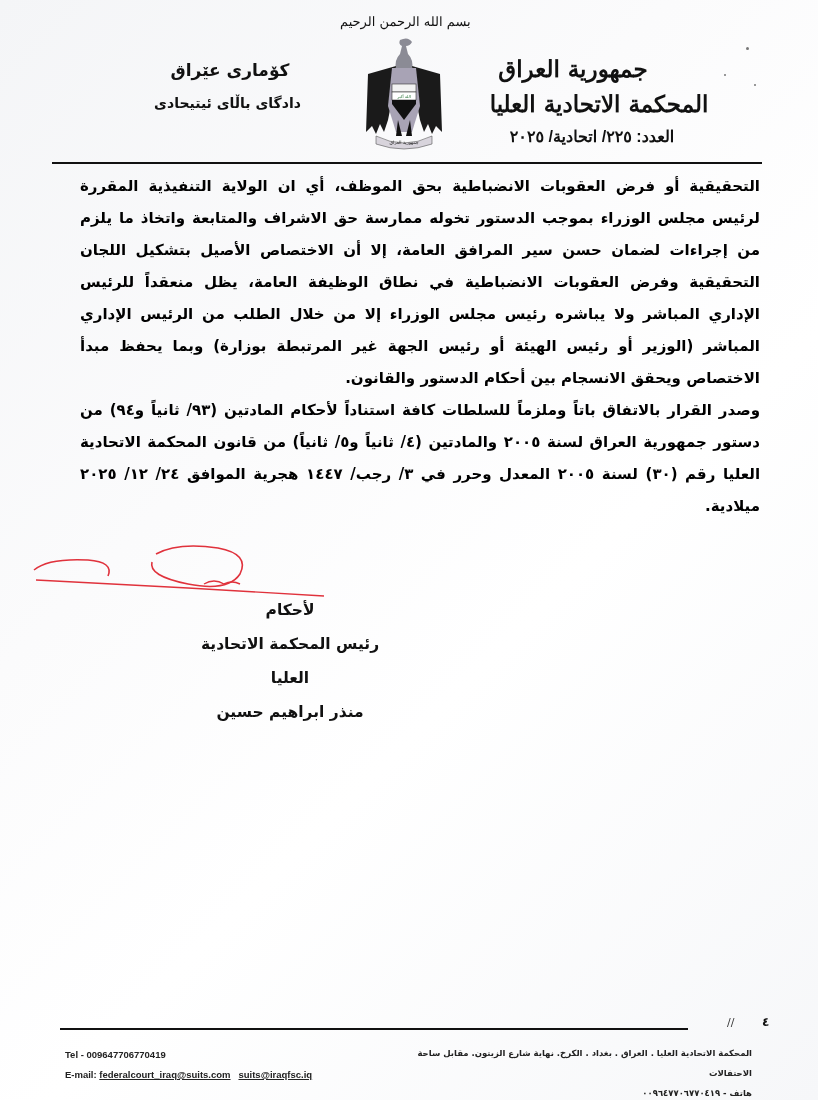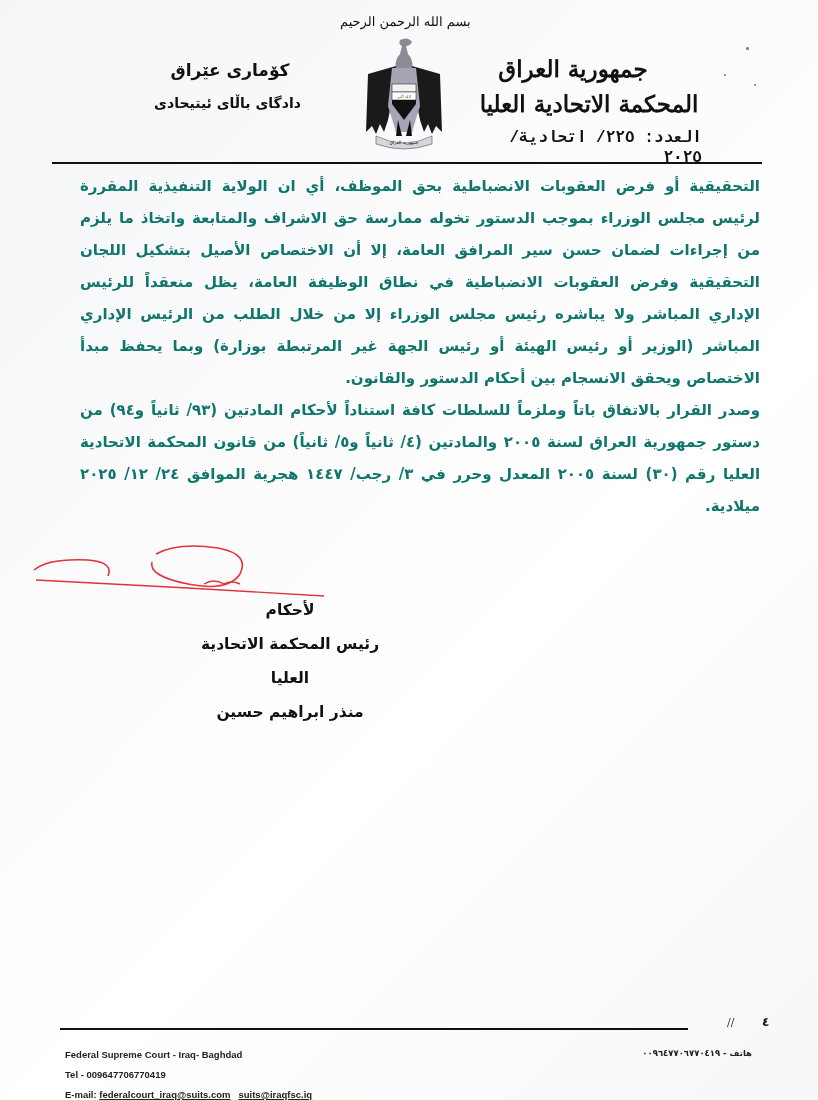--- a/index.html
+++ b/index.html
@@ -4,30 +4,30 @@
 <style>
   html, body { margin: 0; padding: 0; }
   body {
     width: 818px; height: 1100px; position: relative; overflow: hidden;
     background: linear-gradient(135deg, #f4f5f7 0%, #fbfbfc 35%, #ffffff 60%, #f6f7f9 100%);
     font-family: "DejaVu Sans", sans-serif; color: #111;
   }
   .abs { position: absolute; }
   .hdr-ar { direction: rtl; text-align: center; font-family: "DejaVu Serif", serif; font-weight: bold; color: #111; }
   .hdr-right-1 { right: 170px; top: 55px; font-size: 23px; width: 150px; }
-  .hdr-right-2 { right: 114px; top: 90px; font-size: 23px; width: 230px; }
-  .hdr-right-3 { right: 116px; top: 127px; font-size: 16px; font-family: Liberation Mono, monospace; width: 220px; text-align: right; }
+  .hdr-right-2 { right: 104px; top: 90px; font-size: 23px; width: 230px; }
+  .hdr-right-3 { right: 116px; top: 127px; font-size: 16px; font-family: Liberation Sans, sans-serif; width: 220px; text-align: center; }
   .hdr-left-1 { left: 165px; top: 60px; font-size: 17px; width: 130px; font-family: "DejaVu Sans", sans-serif; }
   .hdr-left-2 { left: 140px; top: 95px; font-size: 14px; width: 175px; font-family: "DejaVu Sans", sans-serif; }
   .basmala { left: 340px; top: 14px; width: 140px; font-size: 13px; font-family: "DejaVu Serif", serif; text-align: left; direction: rtl; }
   .emblem { left: 362px; top: 36px; width: 84px; height: 115px; }
   .rule-top { left: 52px; top: 162px; width: 710px; height: 2px; background: #111; }
   .body-text {
     right: 58px; top: 170px; width: 680px; direction: rtl; text-align: justify; text-align-last: right;
-    font-family: "DejaVu Sans", sans-serif; font-weight: bold; font-size: 15px; line-height: 32px; color: #0f766e;
+    font-family: "DejaVu Sans", sans-serif; font-weight: bold; font-size: 15px; line-height: 32px; color: #000000;
   }
   .body-text p { margin: 0; }
   .sig-block { left: 190px; top: 593px; width: 200px; text-align: center; direction: rtl; font-weight: bold; font-size: 15.5px; line-height: 34px; }
   .signature { left: 28px; top: 540px; width: 300px; height: 70px; }
   .footer-rule { left: 60px; top: 1028px; width: 628px; height: 2px; background: #111; }
   .page-mark { left: 727px; top: 1016px; font-size: 11px; color: #333; }
   .page-num { left: 762px; top: 1015px; font-size: 12px; font-weight: bold; }
   .footer-en { left: 65px; top: 1045px; font-size: 9.5px; font-weight: bold; line-height: 20px; font-family: "Liberation Sans", sans-serif; color: #222; }
   .footer-en a { color: #222; text-decoration: underline; }
   .footer-ar { right: 66px; top: 1043px; width: 360px; direction: rtl; text-align: right; font-size: 8.5px; font-weight: bold; line-height: 20px; color: #222; }
@@ -92,26 +92,26 @@
   <div>لأحكام</div>
   <div>رئيس المحكمة الاتحادية العليا</div>
   <div>منذر ابراهيم حسين</div>
 </div>
 
 <div class="abs footer-rule"></div>
 <div class="abs page-mark">//</div>
 <div class="abs page-num">٤</div>
 
 <div class="abs footer-en">
-  <div>Federal Supreme Court - Iraq- Baghdad</div>
   <div>Tel - 009647706770419</div>
   <div>
     <span>E-mail:</span>
     <a>federalcourt_iraq@suits.com</a>
     &nbsp;
     <a>suits@iraqfsc.iq</a>
   </div>
 </div>
 
 <div class="abs footer-ar">
+  <div>المحكمة الاتحادية العليا . العراق . بغداد . الكرخ. نهاية شارع الزيتون. مقابل ساحة الاحتفالات</div>
   <div>هاتف - ٠٠٩٦٤٧٧٠٦٧٧٠٤١٩</div>
 
 </div>
 
 </body></html>

